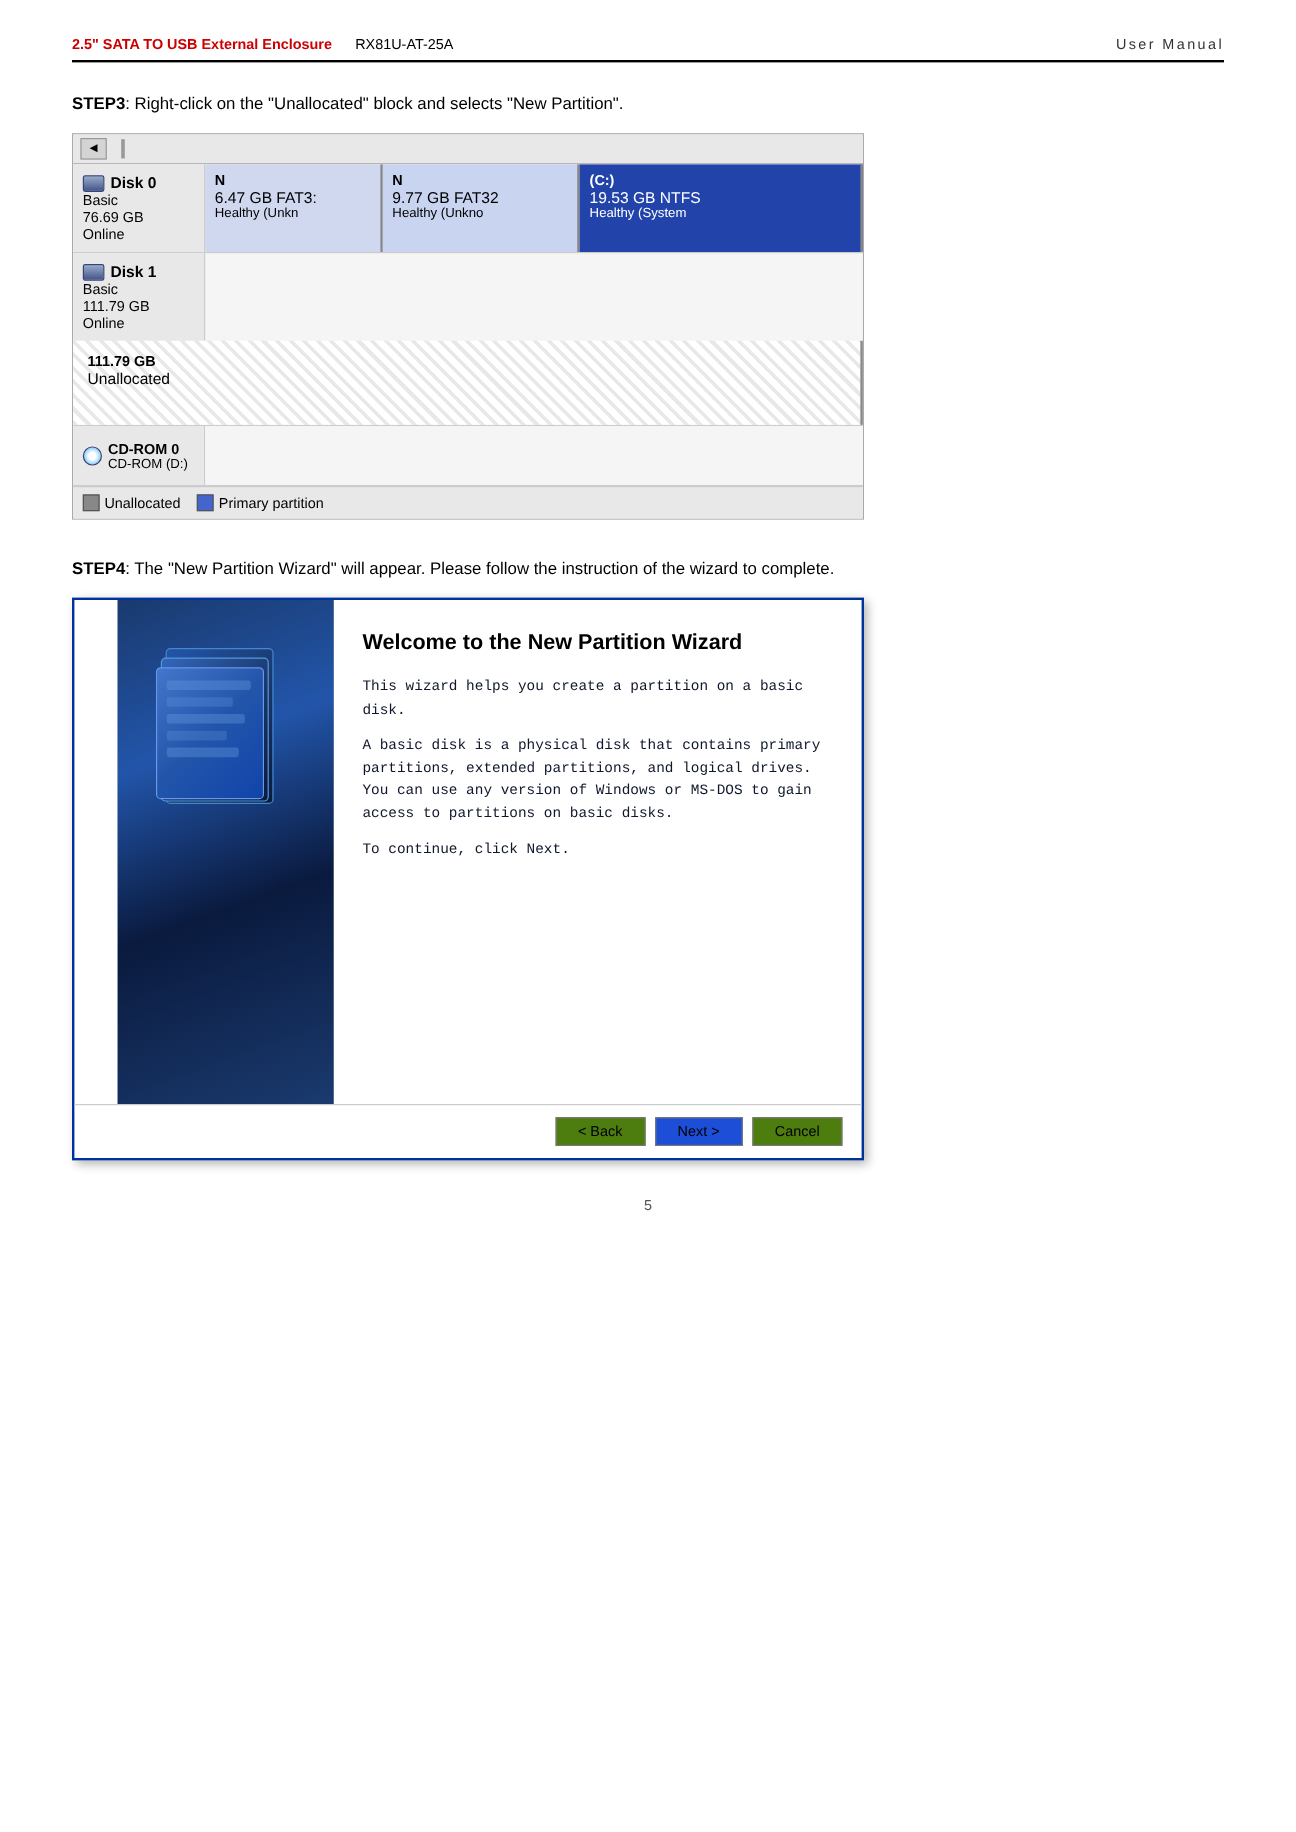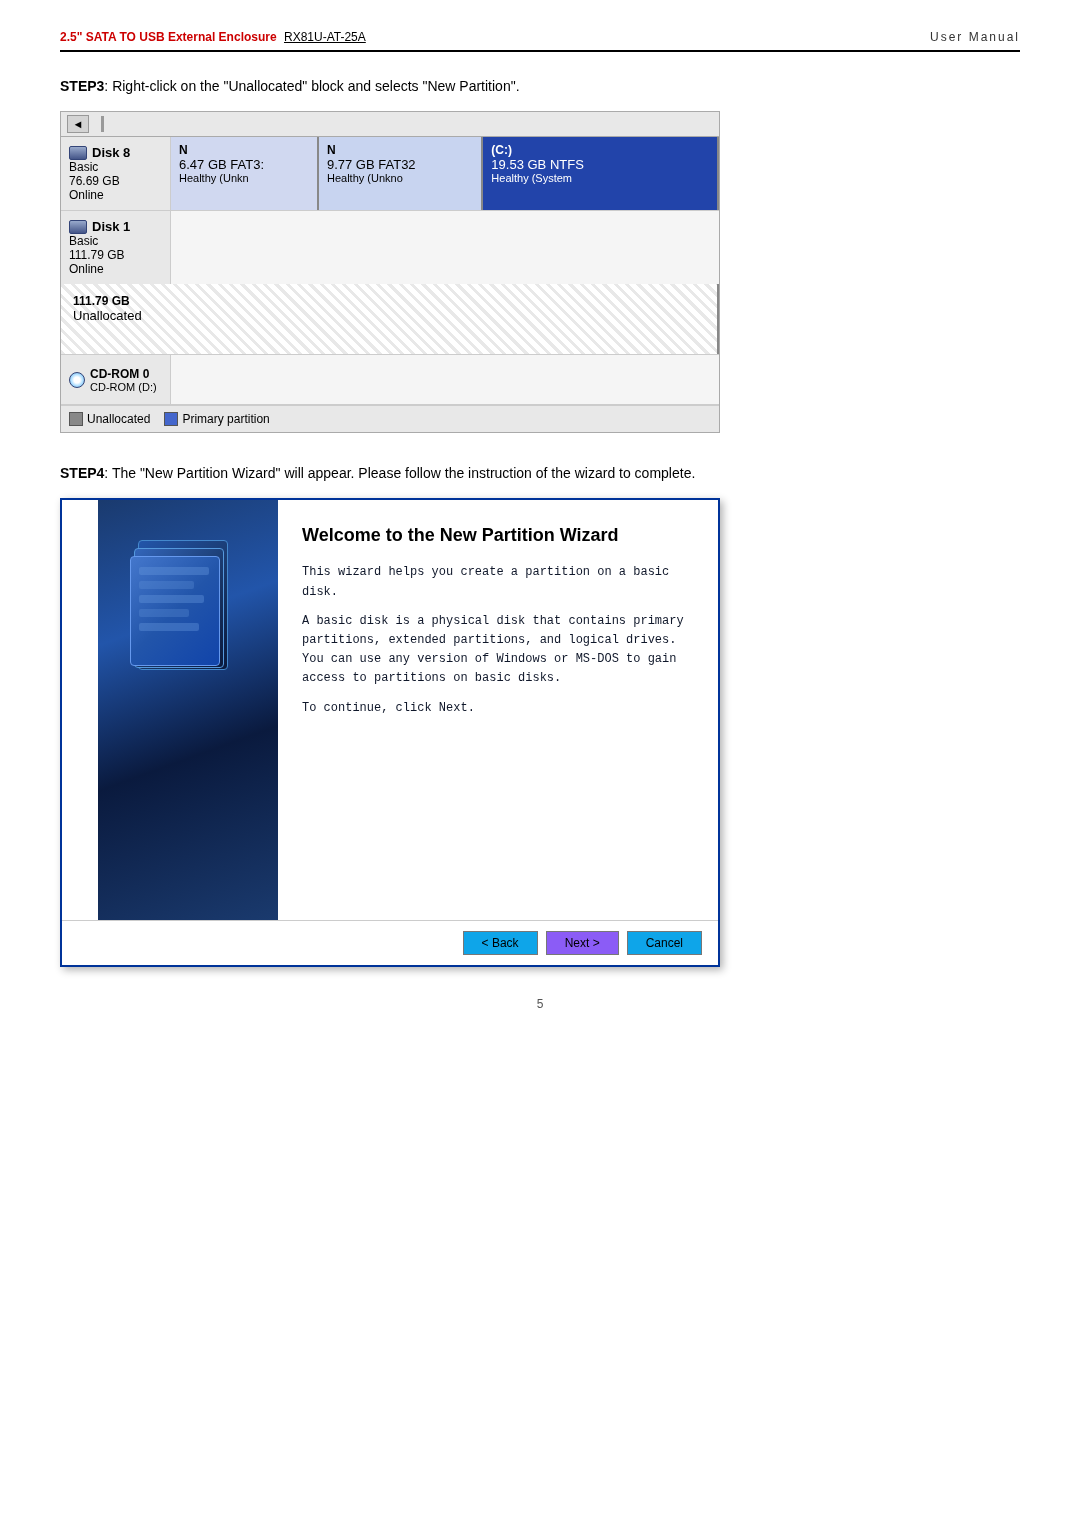--- a/index.html
+++ b/index.html
@@ -283,27 +283,27 @@
       padding: 10px 16px;
       display: flex;
       justify-content: flex-end;
       gap: 8px;
       align-items: center;
     }
     .wizard-btn {
       padding: 4px 18px;
       font-size: 12px;
       border: 1px solid #777;
-      background: #0ea5e9;
+      background: #4d7c0f;
       cursor: pointer;
       min-width: 70px;
       text-align: center;
     }
     .wizard-btn.primary {
-      background: #8b5cf6;
+      background: #1d4ed8;
     }
 
     
     .page-num {
       text-align: center;
       margin-top: 20px;
       font-size: 12px;
       color: #555;
     }
 
@@ -329,21 +329,21 @@
       margin-right: 2px;
       vertical-align: middle;
     }
   </style>
 </head>
 <body>
 
 <div class="header">
   <div class="header-title">
     <span style="color: rgb(204, 0, 0); font-weight: bold;">2.5" SATA TO USB External Enclosure</span>
-    <span style="color:#000; font-weight:normal; margin-left:4px;text-decoration:underline;">RX81U-AT-25A</span>
+    <span style="color:#000; font-weight:normal; margin-left:16px;">RX81U-AT-25A</span>
   </div>
   <div class="header-right">User  Manual</div>
 </div>
 
 <p class="step-text">
   <strong>STEP3</strong><span>: Right-click on the "Unallocated" block and selects "New Partition".</span>
 </p>
 
 <div class="disk-window">
 
@@ -351,21 +351,21 @@
     <div class="toolbar-btn">◄</div>
     <div class="toolbar-sep"></div>
   </div>
 
   <div class="disk-area">
 
     <div class="disk-row">
       <div class="disk-label">
         <div class="disk-name">
           <span class="disk-icon"></span>
-          <span>Disk 8</span>
+          <span>Disk 0</span>
         </div>
         <div>Basic</div>
         <div>76.69 GB</div>
         <div>Online</div>
       </div>
       <div class="disk-partitions">
         <div class="partition" style="width:27%; background:#d0d8f0;">
           <div class="partition-name">N</div>
           <div class="partition-size">6.47 GB FAT3:</div>
           <div class="partition-fs">Healthy (Unkn</div>

